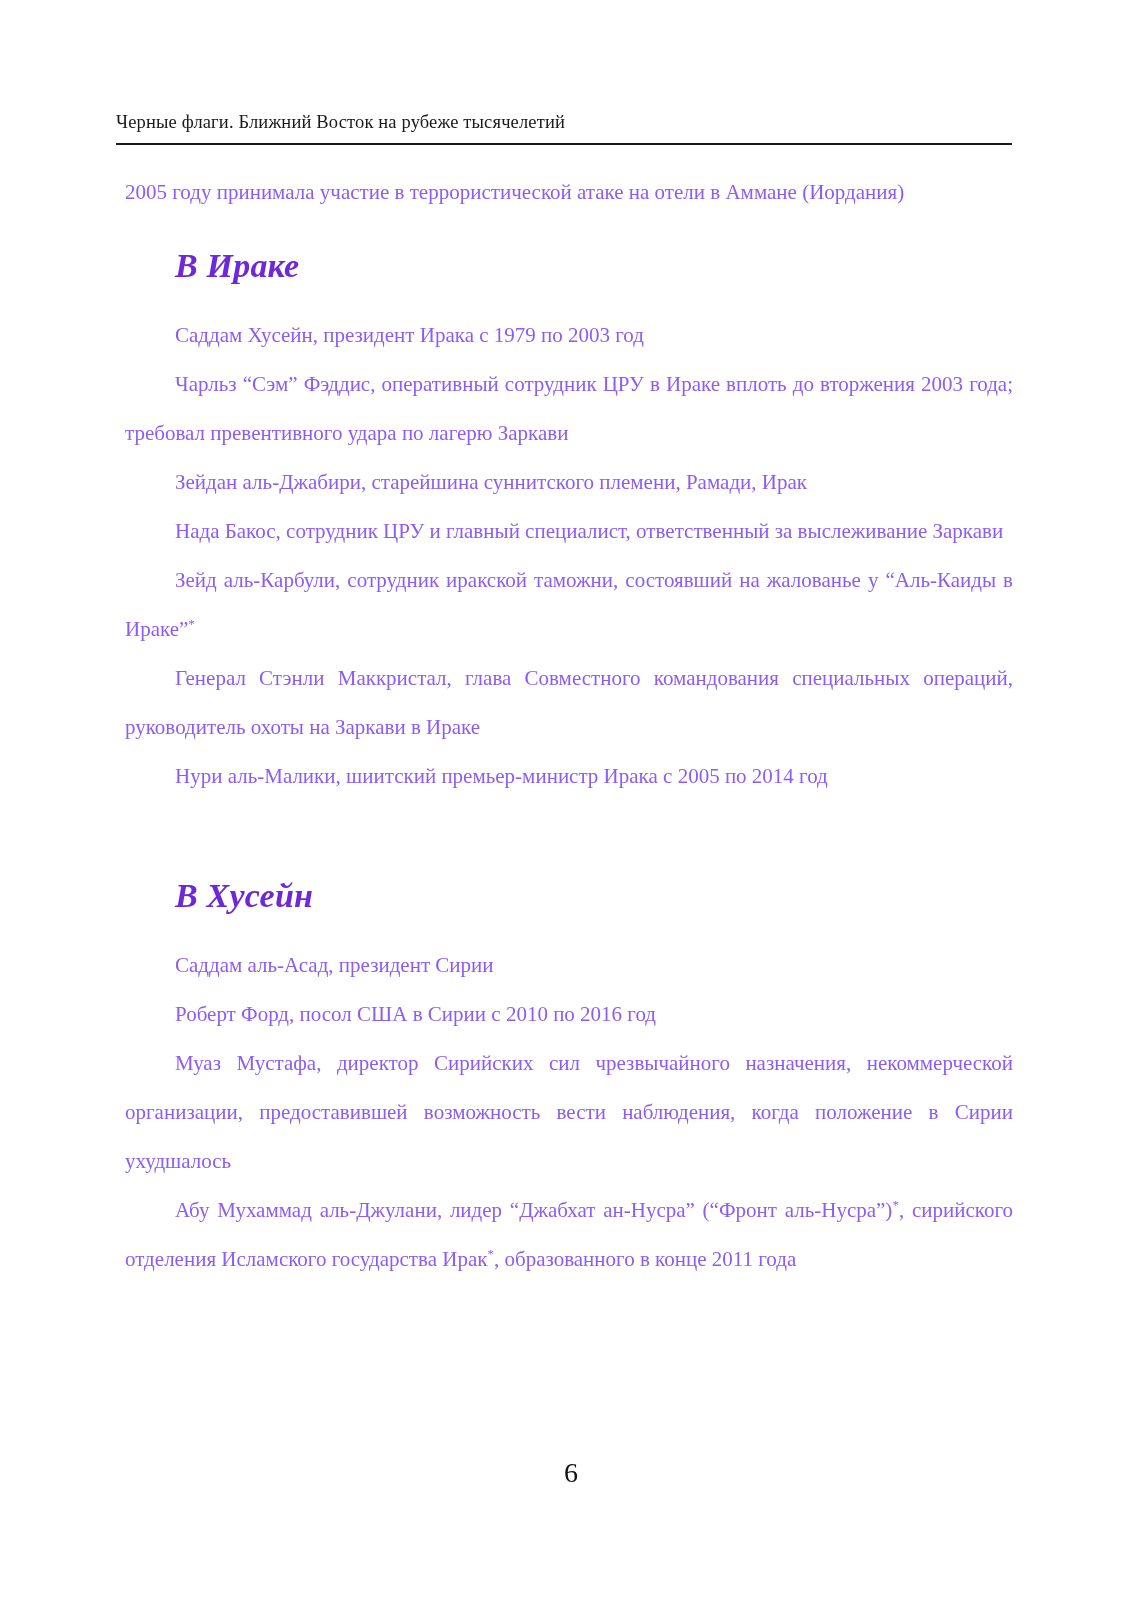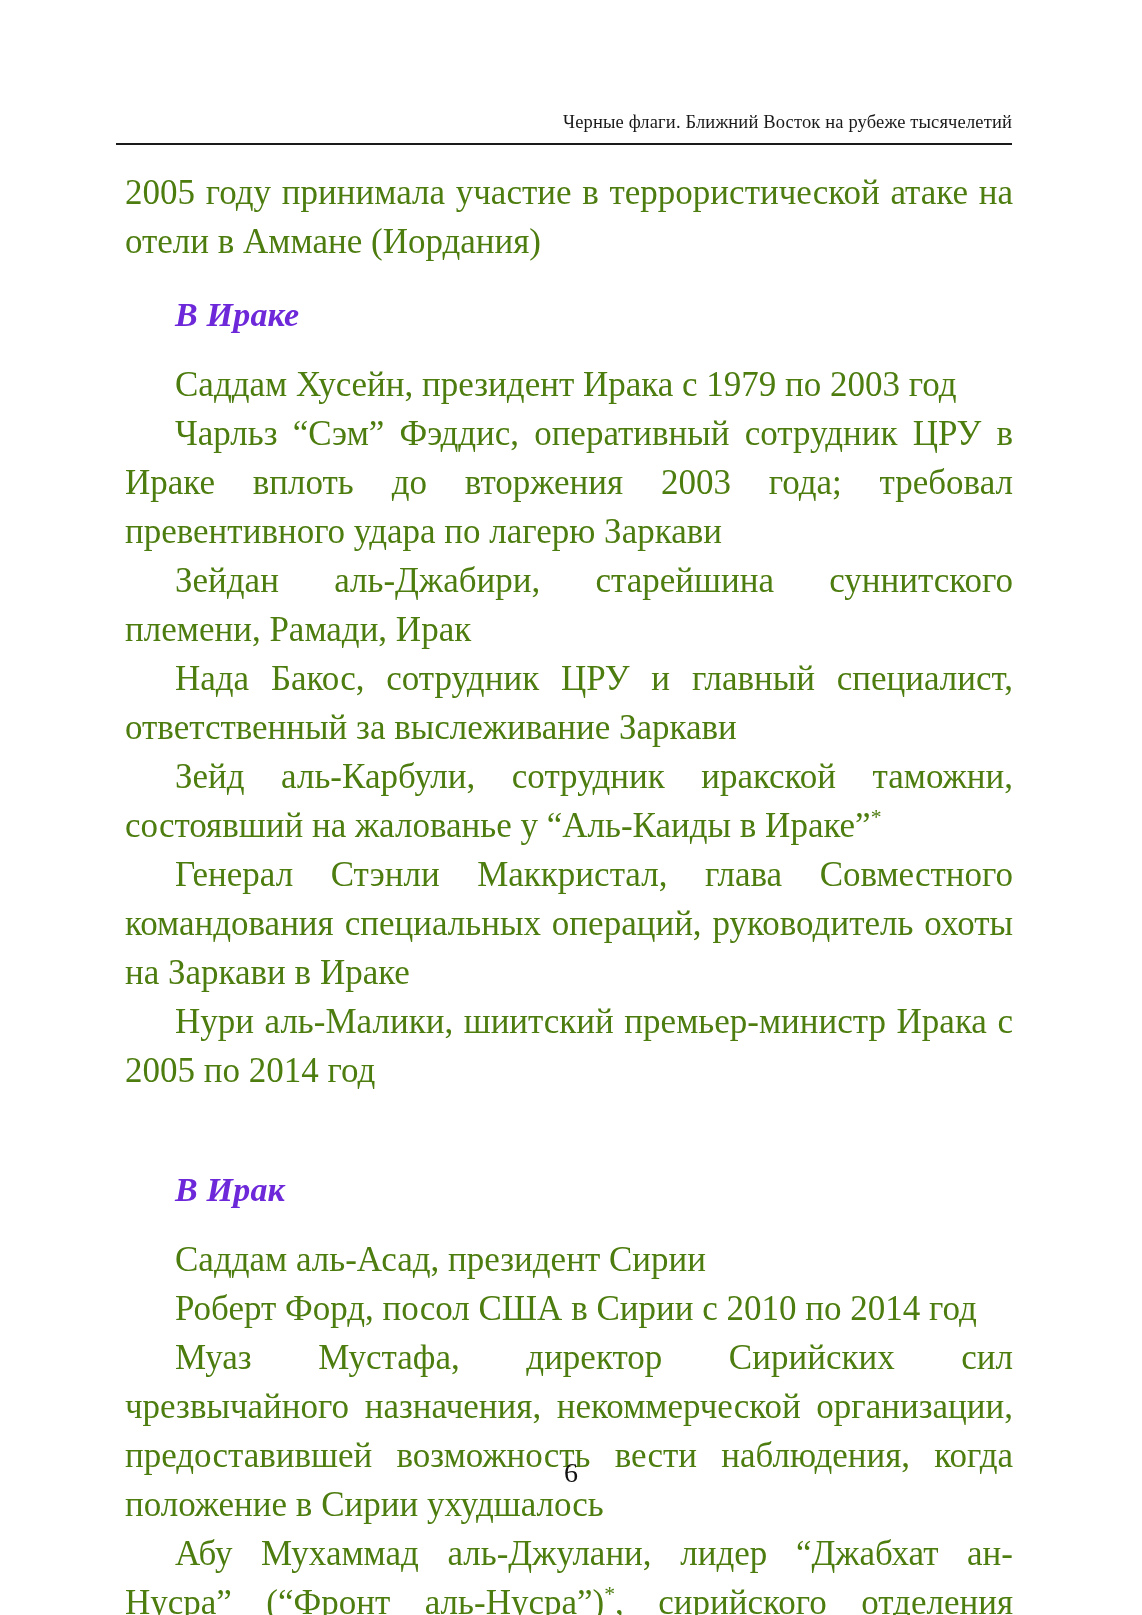--- a/index.html
+++ b/index.html
@@ -18,21 +18,21 @@
     color: #111111;
     box-sizing: border-box;
   }
 
   
   .running-head {
     position: absolute;
     left: 116px;
     top: 112px;
     width: 896px;
-    text-align: right;
+    text-align: left;
     font-size: 18.5px;
     letter-spacing: 0.15px;
     color: #1a1a1a;
     white-space: nowrap;
   }
   .head-rule {
     position: absolute;
     left: 116px;
     top: 143px;
     width: 896px;
@@ -43,27 +43,27 @@
   
   .column {
     position: absolute;
     left: 125px;
     top: 168px;
     width: 888px;
   }
 
   p.body {
     margin: 0;
-    font-size: 35px;
+    font-size: 21px;
     line-height: 49px;
     text-align: justify;
     text-justify: inter-word;
     text-indent: 50px;
     hyphens: manual;
-    color: #4d7c0f;
+    color: #8b5cf6;
   }
 
   
   p.continuation {
     text-indent: 0;
   }
 
   h2.section {
     margin: 0;
     font-size: 34px;
@@ -124,27 +124,27 @@
     <p class="body">Нада Бакос, сотрудник ЦРУ и главный специалист, ответственный за выслеживание Заркави</p>
 
     <p class="body"><span>Зейд аль-Карбули, сотрудник иракской таможни, состоявший на жалованье у “Аль-Каиды в Ираке”</span><sup class="fn">*</sup></p>
 
     <p class="body">Генерал Стэнли Маккристал, глава Совместного командования специальных операций, руководитель охоты на Заркави в Ираке</p>
 
     <p class="body">Нури аль-Малики, шиитский премьер-министр Ирака с 2005 по 2014 год</p>
 
     <div class="gap-section-break"></div>
 
-    <h2 class="section">В Ирак</h2>
+    <h2 class="section">В Хусейн</h2>
 
     <div class="gap-after-head"></div>
 
     <p class="body">Саддам аль-Асад, президент Сирии</p>
 
-    <p class="body">Роберт Форд, посол США в Сирии с 2010 по 2014 год</p>
+    <p class="body">Роберт Форд, посол США в Сирии с 2010 по 2016 год</p>
 
     <p class="body">Муаз Мустафа, директор Сирийских сил чрезвычайного назначения, некоммерческой организации, предоставившей возможность вести наблюдения, когда положение в Сирии ухудшалось</p>
 
     <p class="body"><span>Абу Мухаммад аль-Джулани, лидер “Джабхат ан-Нусра” (“Фронт аль-Нусра”)</span><sup class="fn">*</sup><span>, сирийского отделения Исламского государства Ирак</span><sup class="fn">*</sup><span>, образованного в конце 2011 года</span></p>
 
   </div>
 
   <div class="folio">6</div>
 
 </div>

